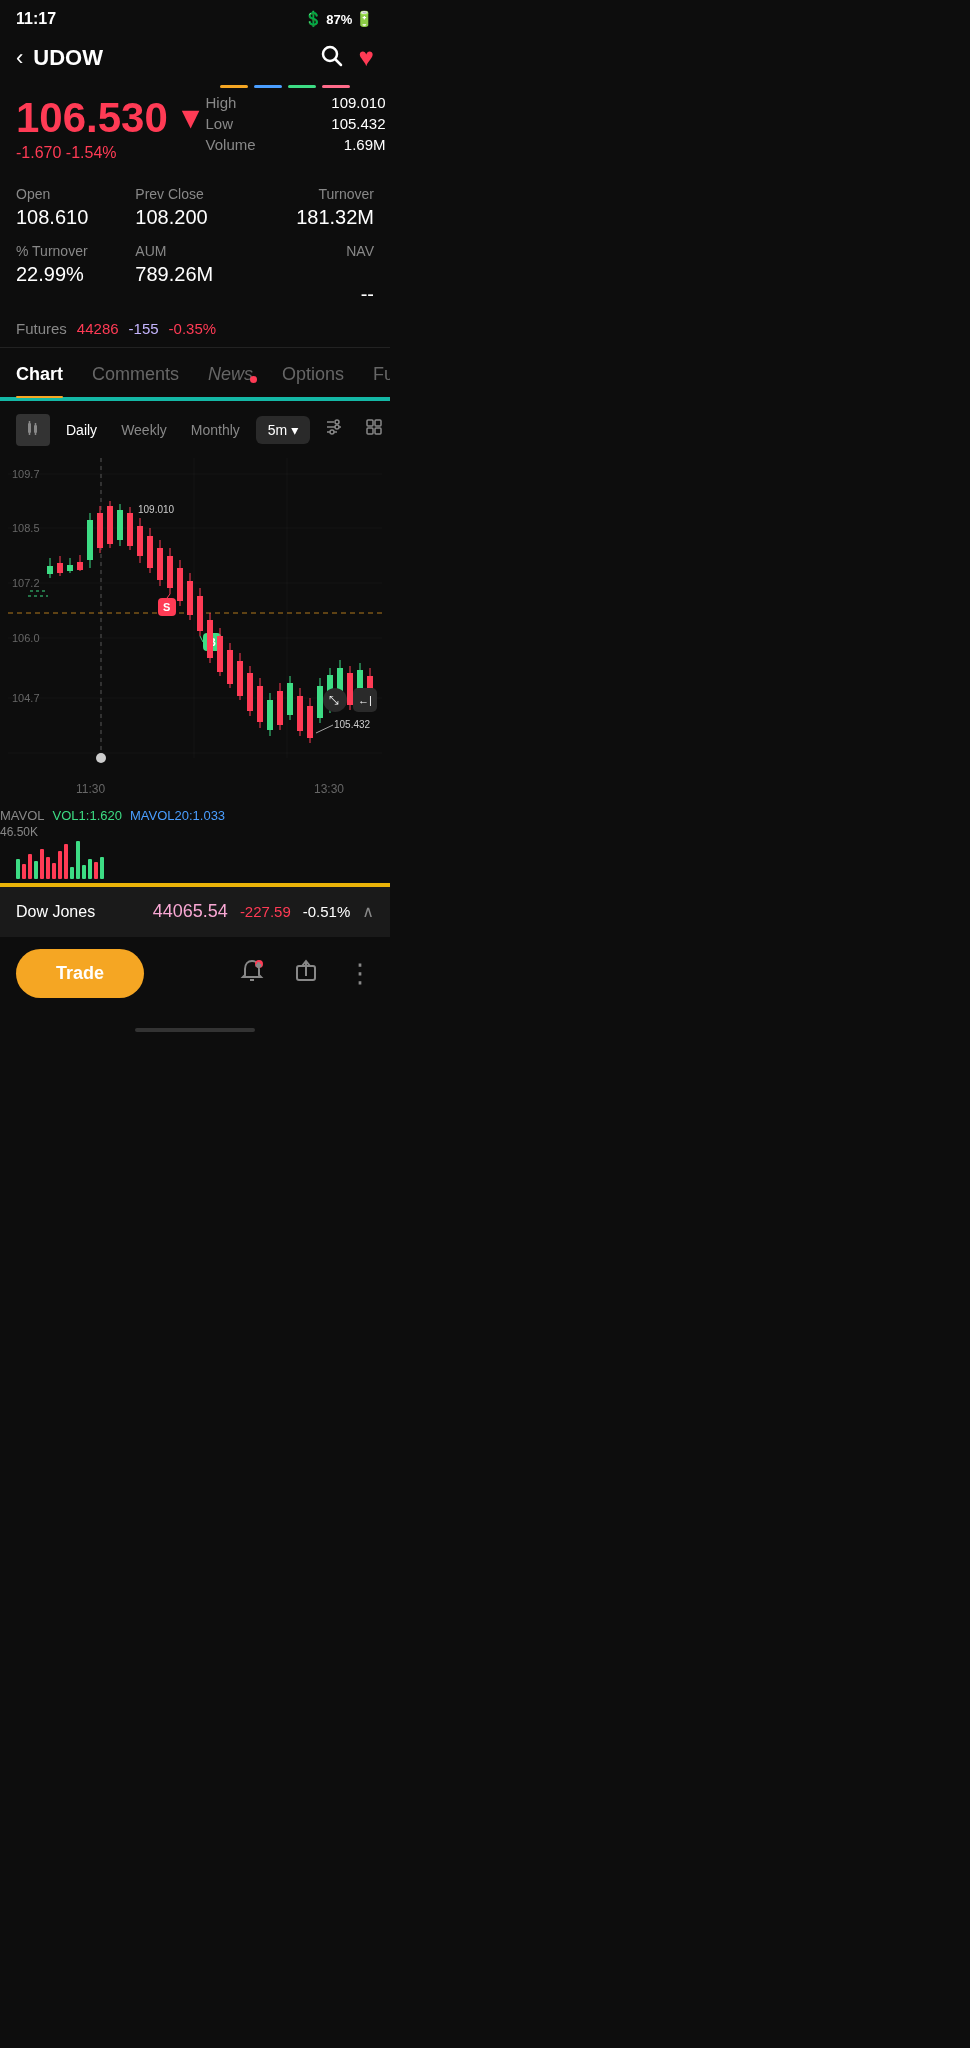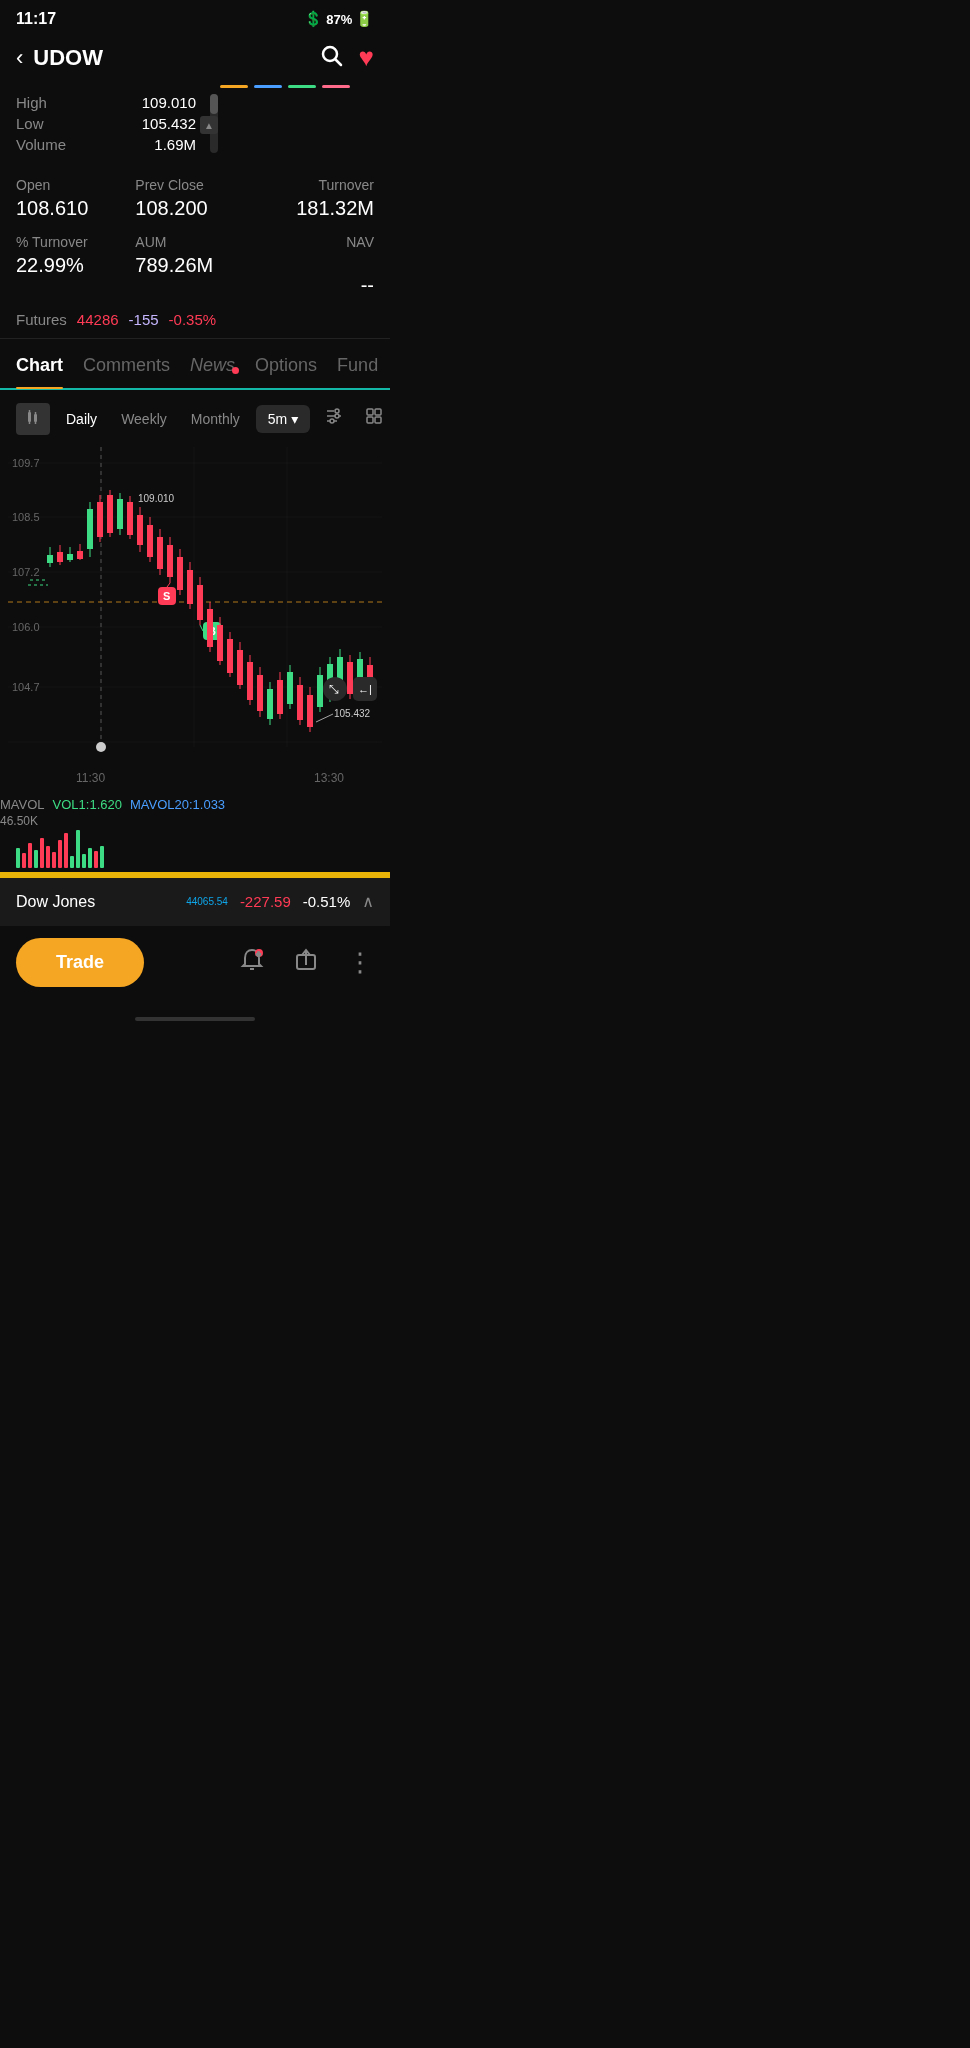--- a/index.html
+++ b/index.html
@@ -85,23 +85,23 @@
     .futures-value { color: #ff3b55; }
     .futures-change { color: #c4b5fd; }
     .futures-pct { color: #ff3b55; }
 
     
     .divider { height: 1px; background: #222; margin: 0; }
 
     
     .tabs {
       display: flex;
-      gap: 20px;
+      gap: 29px;
       padding: 16px 16px 0;
-      border-bottom: 2px solid #14b8a6;
+      border-bottom: 4px solid #14b8a6;
       position: relative;
     }
     .tab {
       font-size: 18px;
       color: #666;
       padding-bottom: 12px;
       cursor: pointer;
       position: relative;
     }
     .tab.active {
@@ -181,25 +181,25 @@
       gap: 2px;
     }
 
     
     .dow-bar {
       background: #1a1a1a;
       padding: 14px 16px;
       display: flex;
       justify-content: space-between;
       align-items: center;
-      border-top: 6px solid #eab308;
+      border-top: 4px solid #eab308;
     }
     .dow-label { font-size: 16px; color: #fff; }
     .dow-values { display: flex; gap: 12px; align-items: center; }
-    .dow-price { color: #0ea5e9; font-size: 10px; }
+    .dow-price { color: #f9a8d4; font-size: 18px; }
     .dow-change { color: #ff3b55; font-size: 15px; }
     .dow-pct { color: #ffffff; font-size: 15px; }
     .dow-chevron { color: #888; font-size: 16px; cursor: pointer; }
 
     
     .bottom-bar {
       background: #0d0d0d;
       padding: 12px 16px 24px;
       display: flex;
       align-items: center;
@@ -255,20 +255,27 @@
 
 <div style="display:flex; justify-content:flex-end; padding: 0 40px 6px; gap:6px;">
   <div class="legend-line" style="background:#f5a623;"></div>
   <div class="legend-line" style="background:#4a9eff;"></div>
   <div class="legend-line" style="background:#3ddc84;"></div>
   <div class="legend-line" style="background:#ff6b8a;"></div>
 </div>
 
 <div class="price-section">
   <div class="price-main">
+    <div class="price-left">
+      <div class="price-value">
+        <span>106.530</span>
+        <span class="price-arrow">▼</span>
+      </div>
+      <div class="price-change">-1.670 -1.54%</div>
+    </div>
     <div class="price-right" style="padding-right: 20px;">
       <div class="price-stat-row">
         <span class="stat-label">High</span>
         <span class="stat-value">109.010</span>
       </div>
       <div class="price-stat-row">
         <span class="stat-label">Low</span>
         <span class="stat-value">105.432</span>
       </div>
       <div class="price-stat-row">

